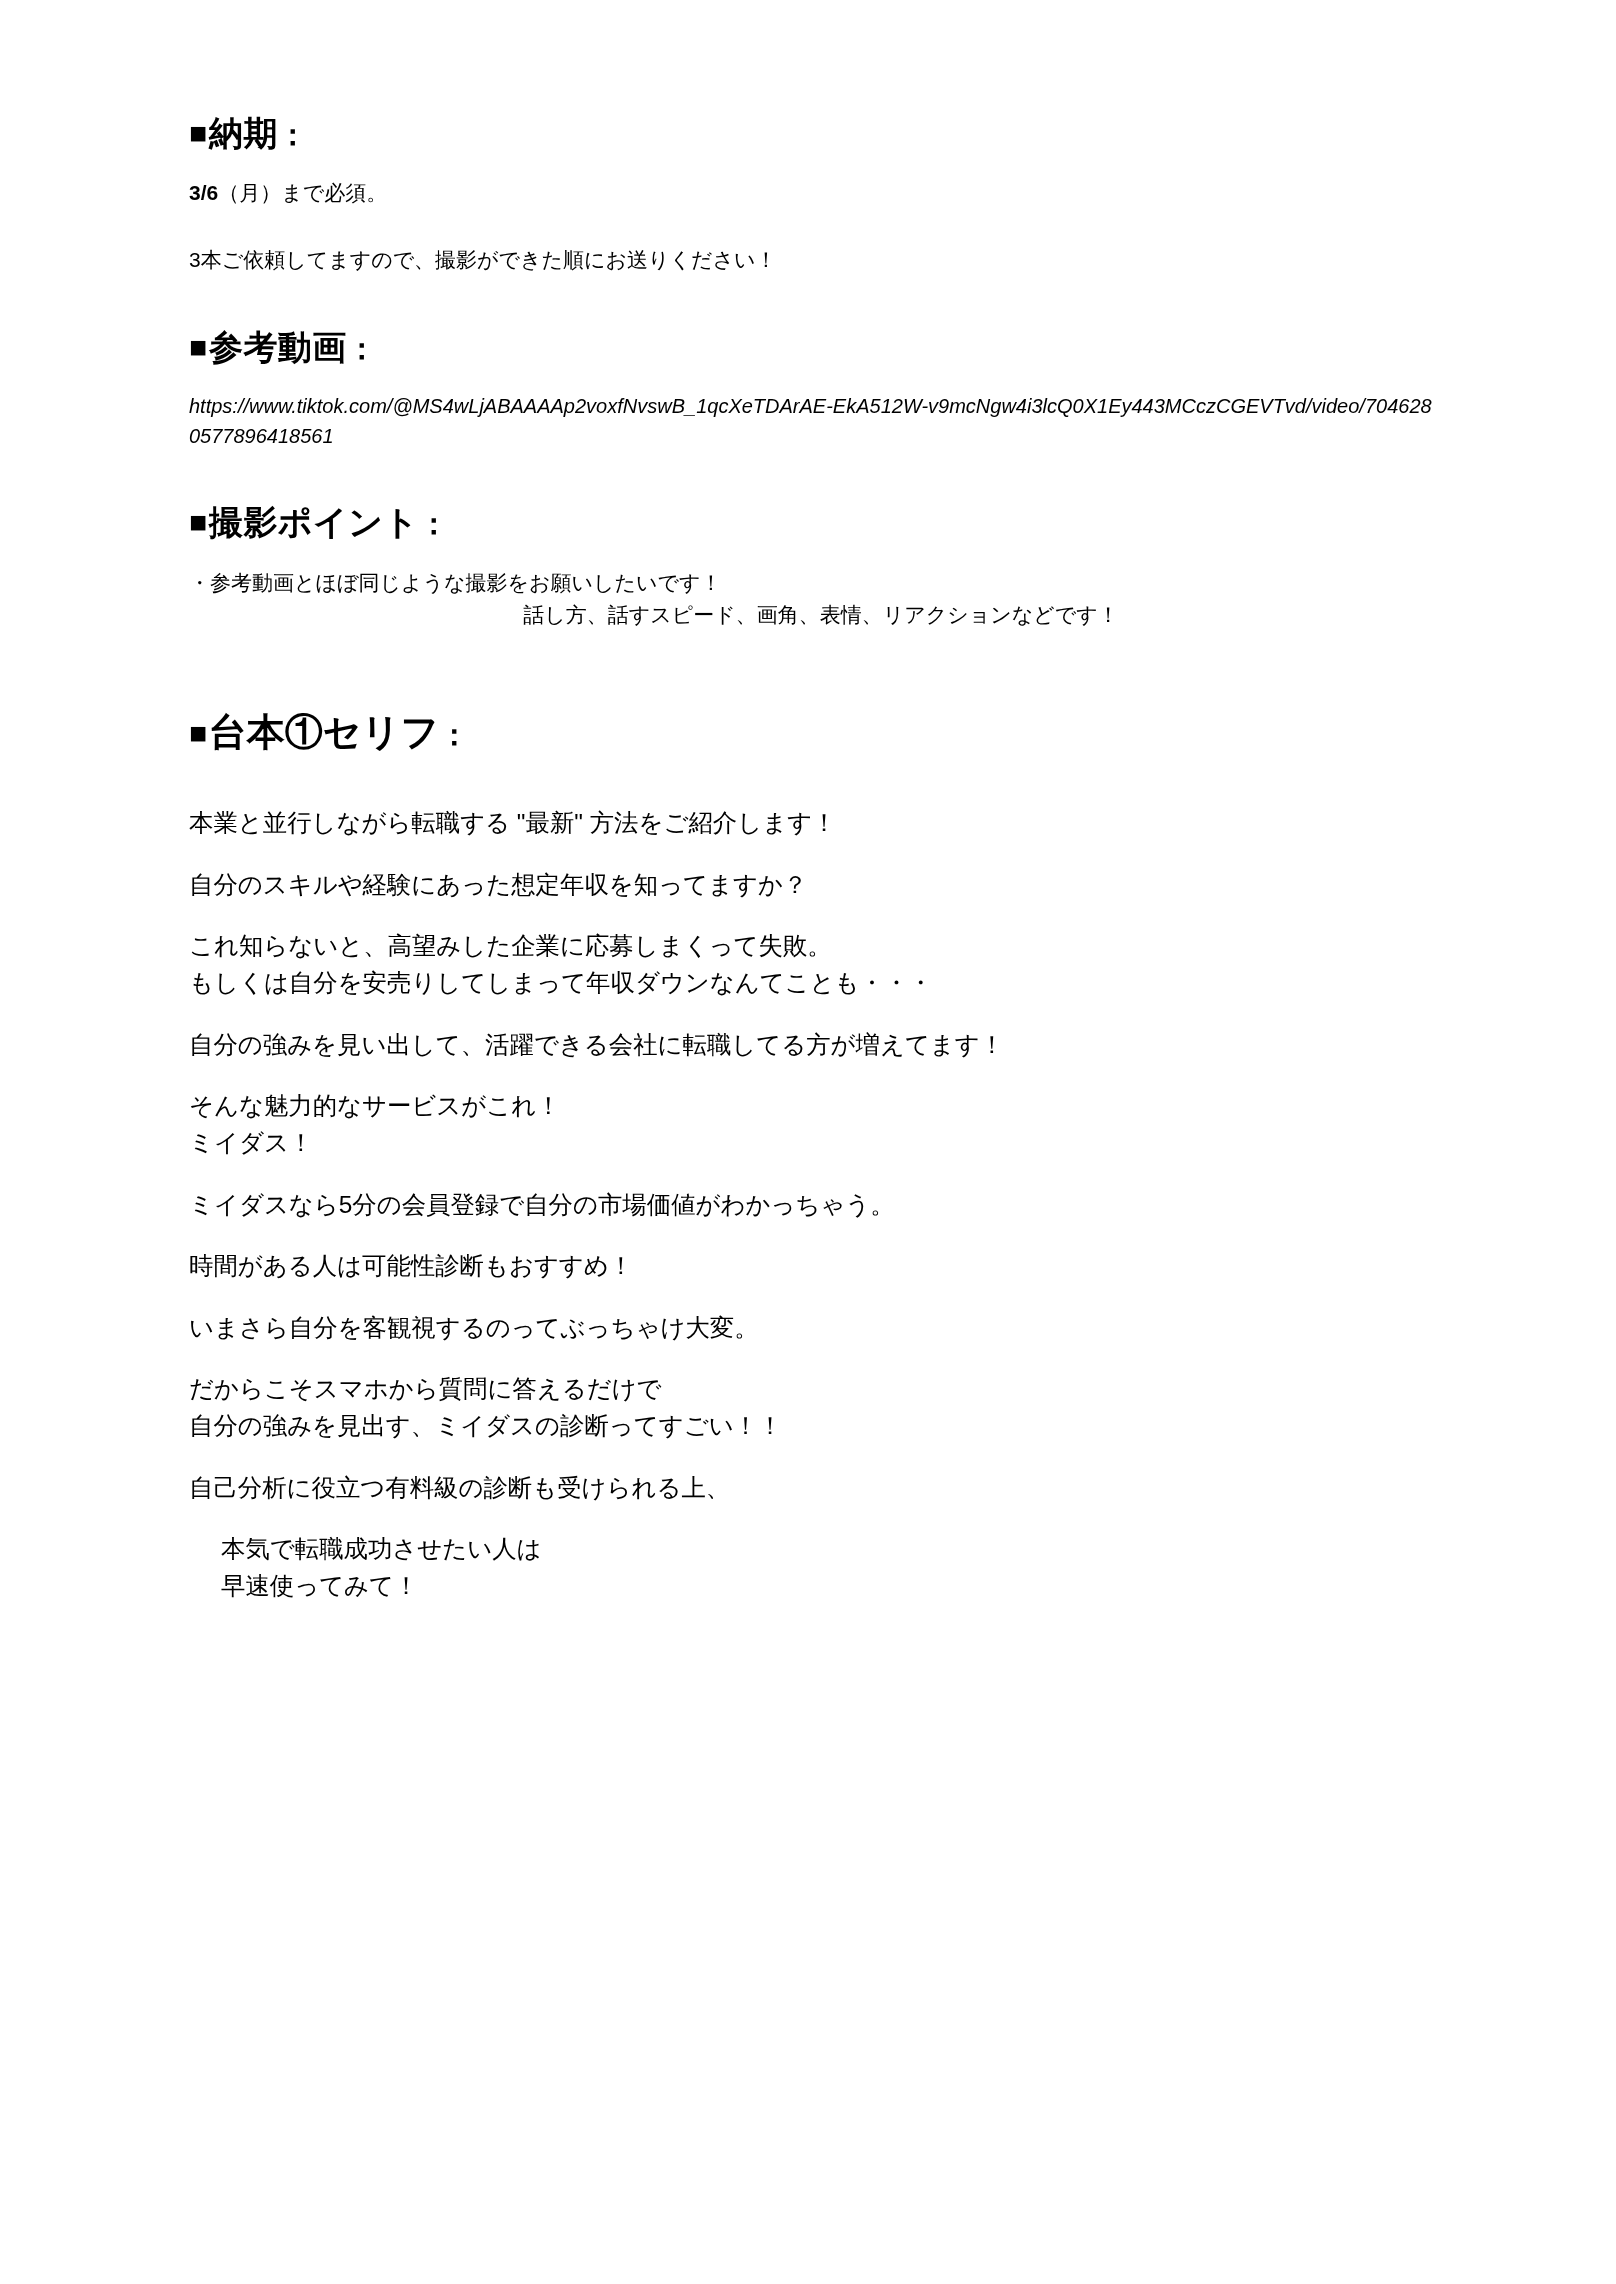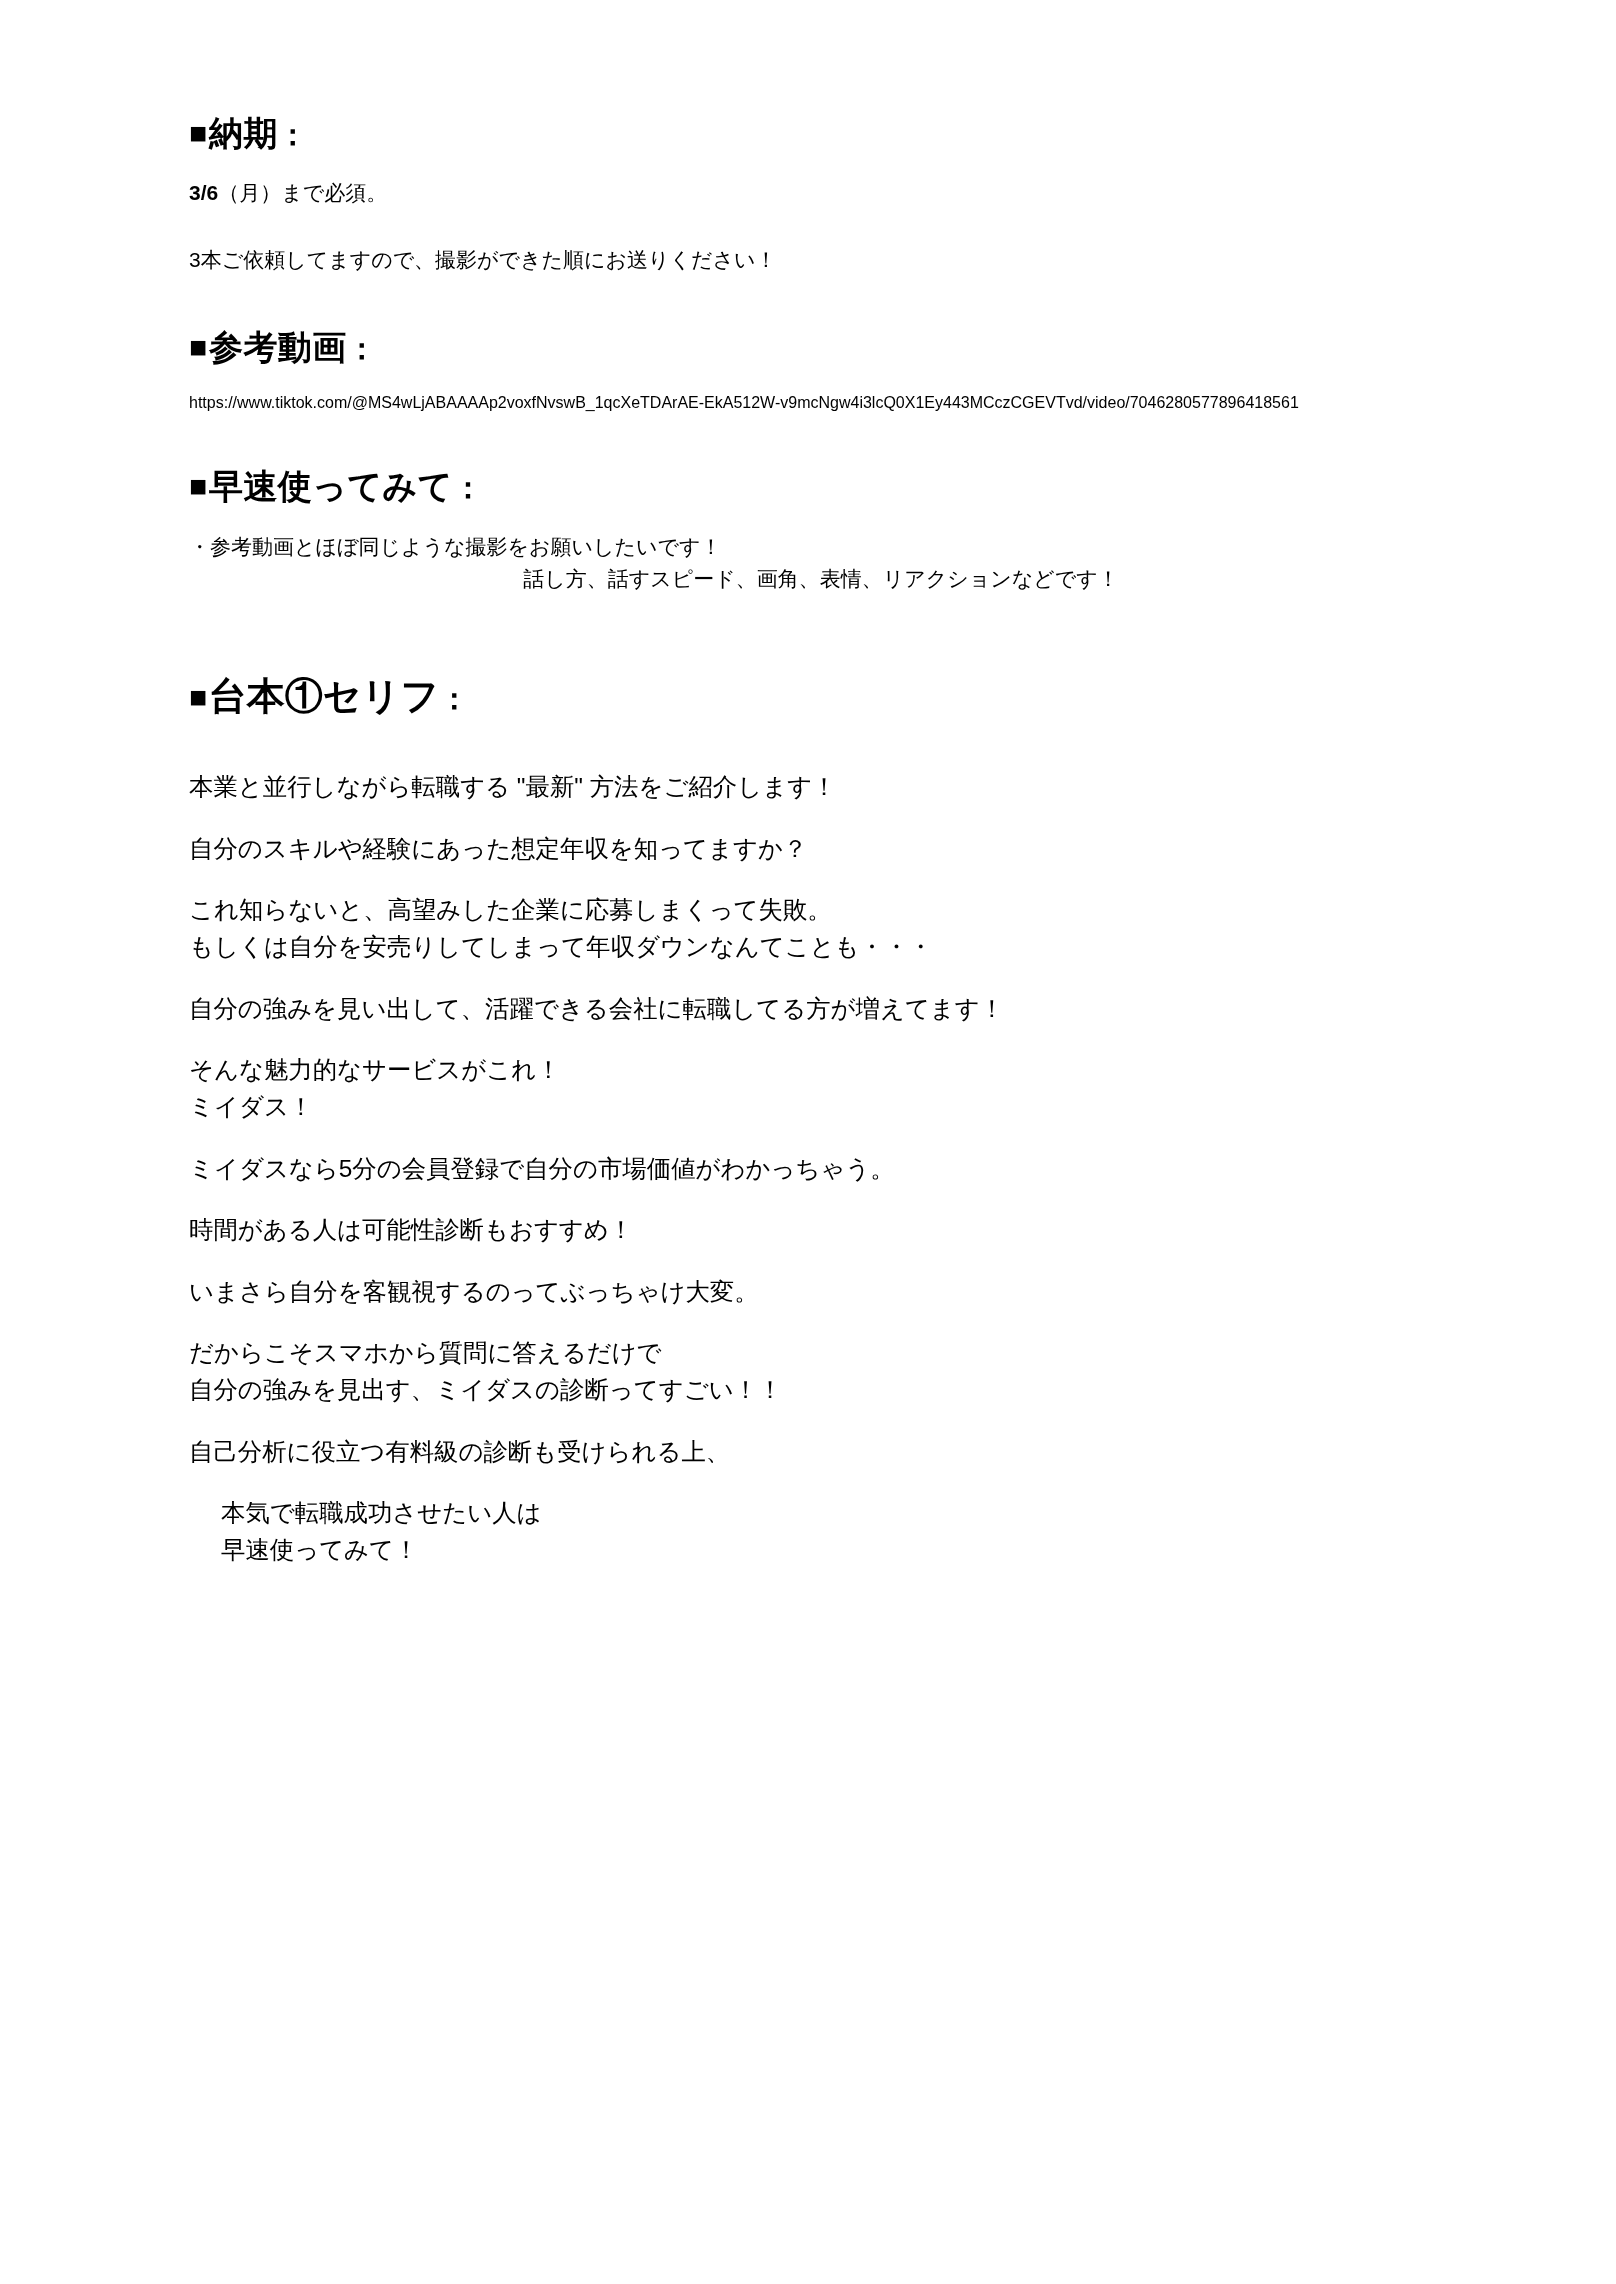--- a/index.html
+++ b/index.html
@@ -39,25 +39,26 @@
   }
   .body-line {
     font-size: 21px;
     line-height: 1.55;
     margin: 0;
   }
   .body-line.bold-lead b {
     font-weight: 700;
   }
   .url-block {
-    font-size: 16px;
+    font-size: 20px;
     line-height: 1.5;
     margin: 0;
     word-break: break-all;
     max-width: 1244px;
+    font-style: italic;
   }
   .script-heading {
     font-size: 38px;
     font-weight: 700;
     margin: 0;
     line-height: 1.25;
   }
   .script-line {
     font-size: 24.4px;
     line-height: 1.5;
@@ -90,21 +91,21 @@
 
   <h2 class="section-heading">
     <span class="heading-bullet">■</span><span>参考動画</span><span class="heading-colon">：</span>
   </h2>
   <div class="gap-s"></div>
   <p class="url-block">https://www.tiktok.com/@MS4wLjABAAAAp2voxfNvswB_1qcXeTDArAE-EkA512W-v9mcNgw4i3lcQ0X1Ey443MCczCGEVTvd/video/7046280577896418561</p>
 
   <div class="gap-l"></div>
 
   <h2 class="section-heading">
-    <span class="heading-bullet">■</span><span>早速使ってみて</span><span class="heading-colon">：</span>
+    <span class="heading-bullet">■</span><span>撮影ポイント</span><span class="heading-colon">：</span>
   </h2>
   <div class="gap-s"></div>
   <p class="body-line">・参考動画とほぼ同じような撮影をお願いしたいです！</p>
   <p class="body-line indent-1">話し方、話すスピード、画角、表情、リアクションなどです！</p>
 
   <div class="gap-xl"></div>
 
   <h1 class="script-heading">
     <span class="heading-bullet">■</span><span>台本①セリフ</span><span class="heading-colon">：</span>
   </h1>

